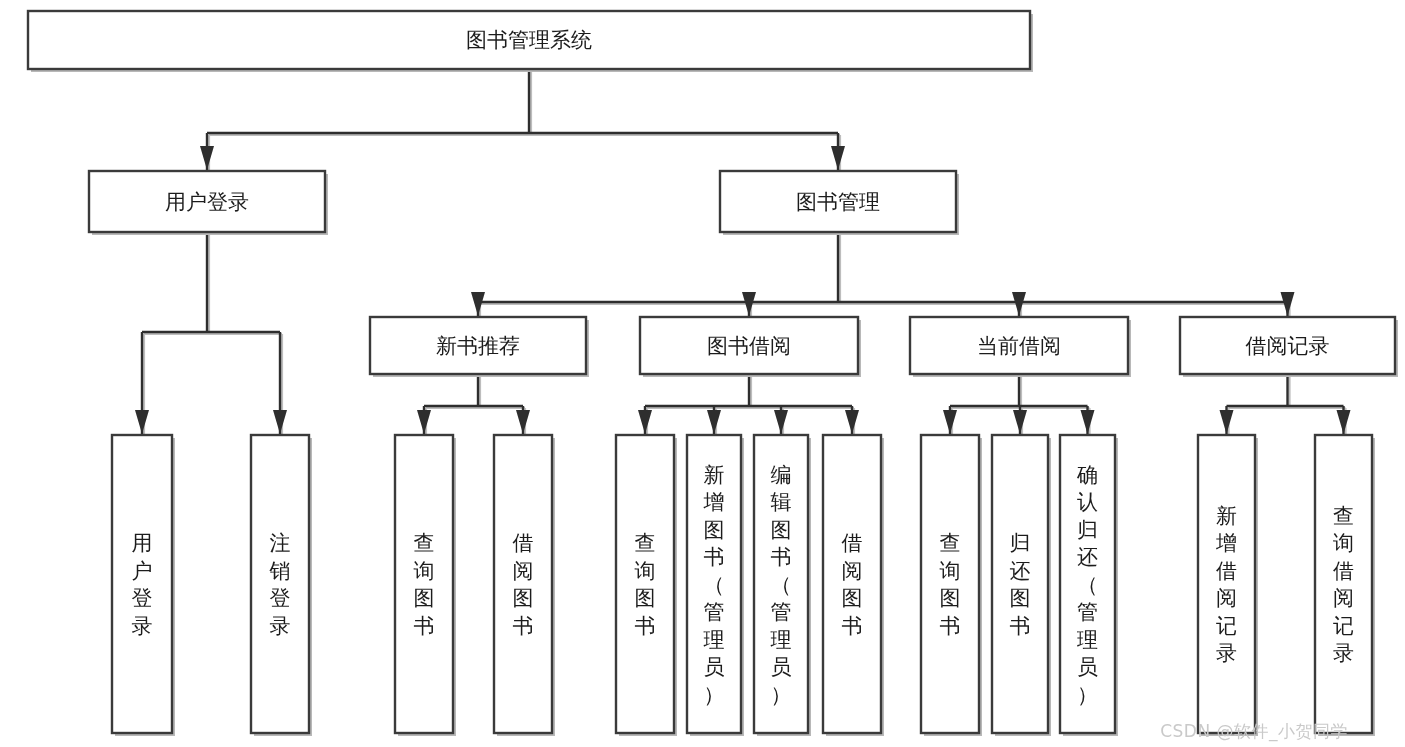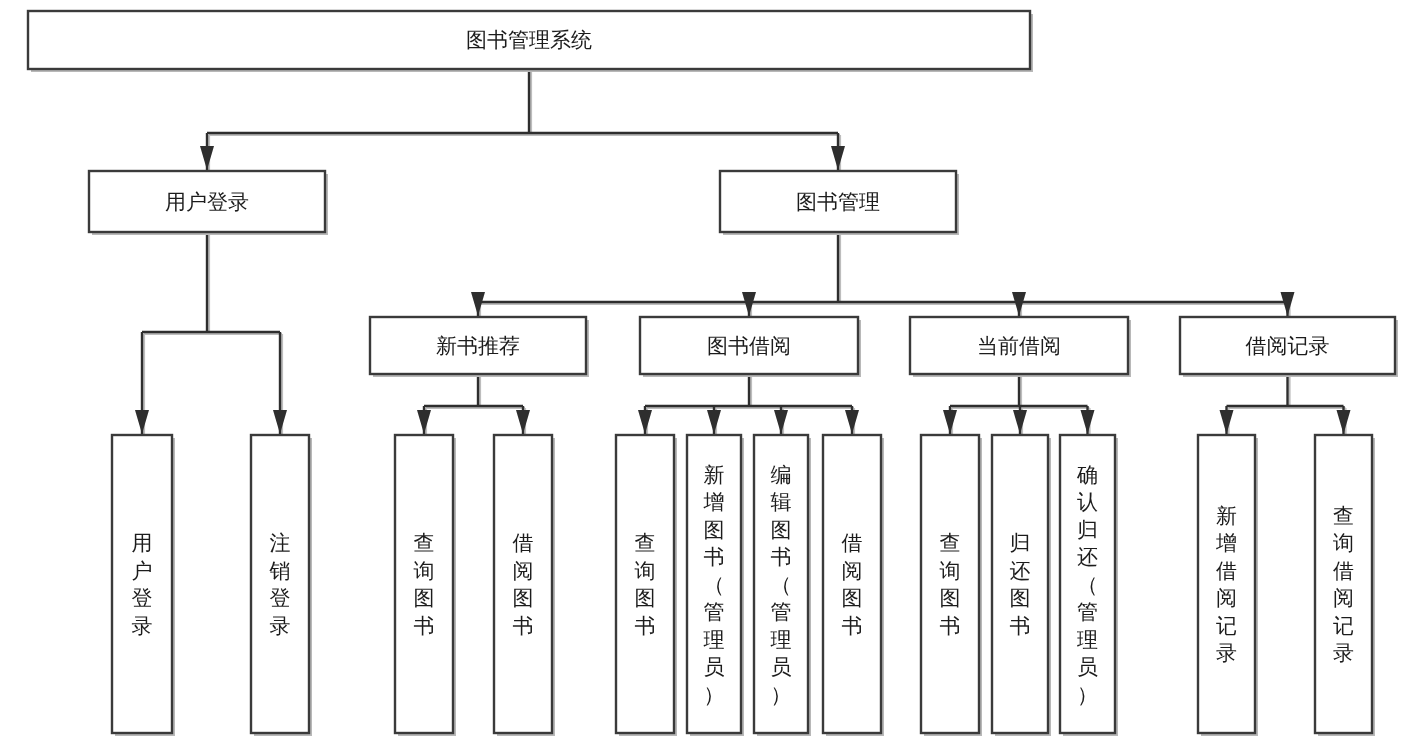--- a/index.html
+++ b/index.html
@@ -258,13 +258,14 @@
           <rect x="1190" y="435" width="57" height="298" class="node-box"></rect>
           <text x="1218.5" class="node-label-v"><tspan x="1218.5" y="522.95">新</tspan><tspan x="1218.5" y="550.45">增</tspan><tspan x="1218.5" y="577.95">借</tspan><tspan x="1218.5" y="605.45">阅</tspan><tspan x="1218.5" y="632.95">记</tspan><tspan x="1218.5" y="660.45">录</tspan></text>
         </g>
         <g>
           <rect x="1310" y="438" width="57" height="298" class="node-shadow"></rect>
           <rect x="1307" y="435" width="57" height="298" class="node-box"></rect>
           <text x="1335.5" class="node-label-v"><tspan x="1335.5" y="522.95">查</tspan><tspan x="1335.5" y="550.45">询</tspan><tspan x="1335.5" y="577.95">借</tspan><tspan x="1335.5" y="605.45">阅</tspan><tspan x="1335.5" y="632.95">记</tspan><tspan x="1335.5" y="660.45">录</tspan></text>
         </g>
       </g>
   </svg>
+  <div class="watermark">CSDN @软件_小贺同学</div>
 </div>
 
 </body></html>

